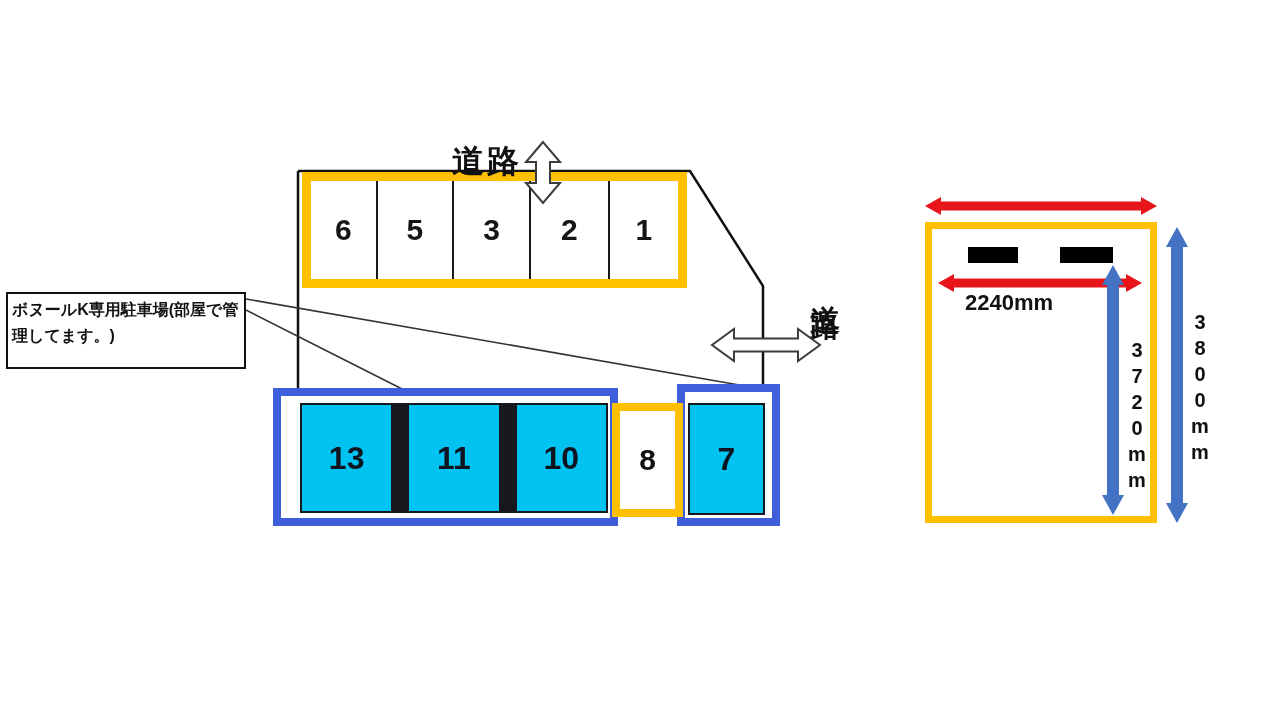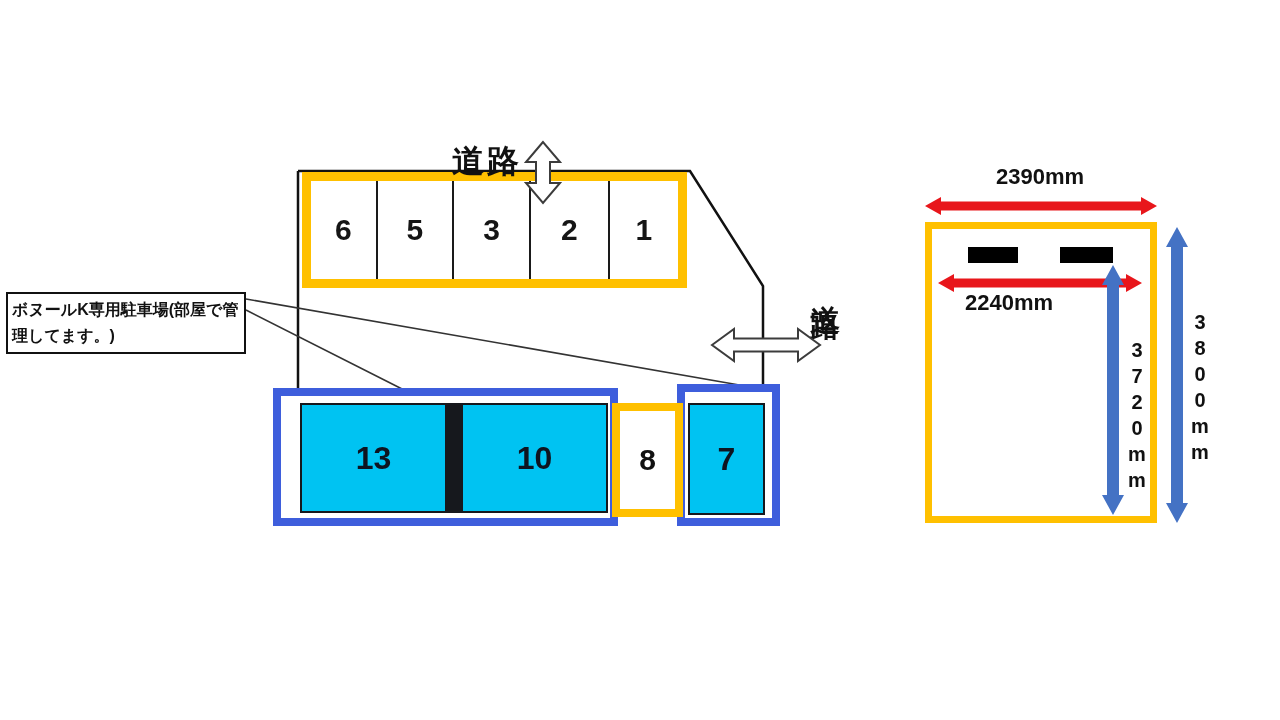--- a/index.html
+++ b/index.html
@@ -25,21 +25,21 @@
   .cyan-cell{flex:1;background:#00C3F2;display:flex;align-items:center;justify-content:center;
              font-size:32px;font-weight:bold;color:#0e1420;}
   .box8{left:612px;top:403px;width:71px;height:114px;border:8px solid #FFC000;background:#fff;
         display:flex;align-items:center;justify-content:center;font-size:30px;font-weight:bold;z-index:2;}
   .box7-outer{left:677px;top:384px;width:103px;height:142px;border:8px solid #3E5EDC;background:#fff;z-index:1;}
   .box7-cyan{left:688px;top:403px;width:77px;height:112px;border:2px solid #16181d;background:#00C3F2;
              display:flex;align-items:center;justify-content:center;font-size:32px;font-weight:bold;
              color:#0e1420;z-index:2;}
 
   
-  .note-box{left:6px;top:292px;width:240px;height:62px;border:2px solid #111;background:#fff;
+  .note-box{left:6px;top:292px;width:240px;height:77px;border:2px solid #111;background:#fff;
             font-size:16px;font-weight:bold;line-height:1.6;padding:3px 4px;z-index:2;}
 
   
   .road-top{left:452px;top:140px;font-size:32px;font-weight:bold;letter-spacing:3px;z-index:2;}
   .road-right{left:804px;top:281px;font-size:30px;font-weight:bold;writing-mode:vertical-rl;
               text-orientation:upright;letter-spacing:6px;z-index:2;}
 
   
   .detail-rect{left:925px;top:222px;width:232px;height:301px;border:7px solid #FFC000;background:#fff;z-index:1;}
   .wheel-stop-1{left:968px;top:247px;width:50px;height:16px;background:#000;z-index:2;}
@@ -72,30 +72,30 @@
     <div class="top-cell" style="width:66px">6</div>
     <div class="top-cell" style="width:76px">5</div>
     <div class="top-cell" style="width:77px">3</div>
     <div class="top-cell" style="width:78px">2</div>
     <div class="top-cell" style="width:70px">1</div>
   </div>
 
   <div class="abs blue-rect"></div>
   <div class="abs cyan-row">
     <div class="cyan-cell">13</div>
+    <div class="cyan-cell">11</div>
     <div class="cyan-cell">10</div>
   </div>
   <div class="abs box8">8</div>
   <div class="abs box7-outer"></div>
   <div class="abs box7-cyan">7</div>
 
   <div class="abs detail-rect"></div>
   <div class="abs wheel-stop-1"></div>
   <div class="abs wheel-stop-2"></div>
-  <div class="abs dim-top">2390mm</div>
   <div class="abs dim-mid">2240mm</div>
   <div class="abs dim-v dim-inner-h">3720mm</div>
   <div class="abs dim-v dim-outer-h">3800mm</div>
 
   <svg class="layer" id="fg-svg">
 
     <polygon points="543,142 526,162 536,162 536,183 526,183 543,203 560,183 550,183 550,162 560,162" fill="#ffffff" stroke="#3c3c3c" stroke-width="2"></polygon>
 
     <polygon points="712,345 734,329 734,338.5 798,338.5 798,329 820,345 798,361 798,351.5 734,351.5 734,361" fill="#ffffff" stroke="#3c3c3c" stroke-width="2"></polygon>
 

